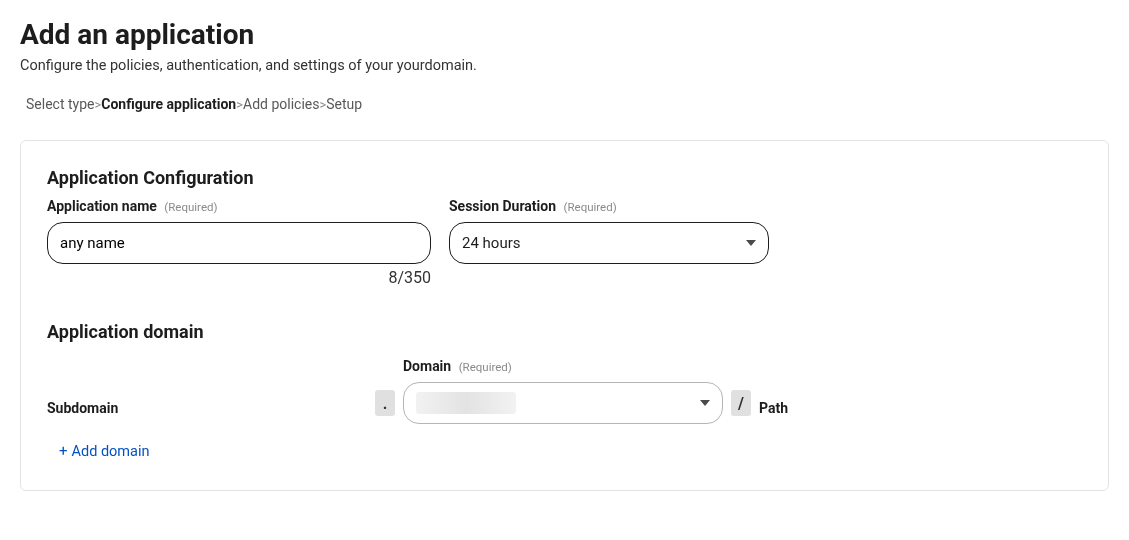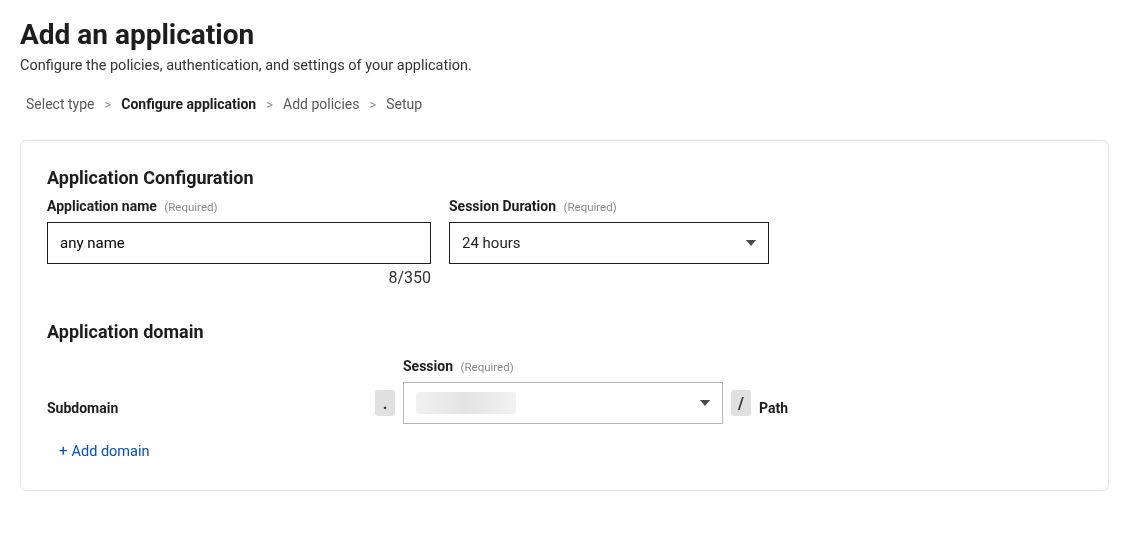--- a/index.html
+++ b/index.html
@@ -16,21 +16,20 @@
       margin-bottom: 6px;
     }
     .page-subtitle {
       font-size: 14.5px;
       color: #333;
       margin-bottom: 22px;
     }
     .breadcrumb {
       display: flex;
       align-items: center;
-      gap: 10px;
       font-size: 14px;
       margin-left: 6px;
       margin-bottom: 28px;
     }
     .breadcrumb .step {
       color: #595959;
     }
     .breadcrumb .step.active {
       color: #1d1d1d;
       font-weight: 700;
@@ -65,21 +64,21 @@
     }
     .req {
       font-size: 11.5px;
       color: #8a8a8a;
       font-weight: 400;
       margin-left: 4px;
     }
     .text-input, .select-box {
       height: 42px;
       border: 1.5px solid #1d1d1d;
-      border-radius: 0;
+      border-radius: 16px;
       padding: 0 12px;
       font-size: 15px;
       font-family: inherit;
       background: #fff;
       outline: none;
     }
     .text-input.light {
       border: 1px solid #b5b5b5;
     }
     .select-box {
@@ -153,21 +152,21 @@
     .w-name { width: 384px; }
     .w-session { width: 320px; }
     .w-sub { width: 320px; }
     .w-domain { width: 320px; }
     .w-path { width: 320px; }
   </style>
 </head>
 <body>
 
 <h1 class="page-title">Add an application</h1>
-<p class="page-subtitle">Configure the policies, authentication, and settings of your application.</p>
+<p class="page-subtitle">Configure the policies, authentication, and settings of your yourdomain.</p>
 
 <nav class="breadcrumb">
   <span class="step">Select type</span>
   <span class="sep">&gt;</span>
   <span class="step active">Configure application</span>
   <span class="sep">&gt;</span>
   <span class="step">Add policies</span>
   <span class="sep">&gt;</span>
   <span class="step">Setup</span>
 </nav>
@@ -204,21 +203,21 @@
 
   <div class="domain-row">
     <div class="field w-sub">
       <label class="field-label">Subdomain</label>
     </div>
 
     <div class="sep-box">.</div>
 
     <div class="field w-domain">
       <label class="field-label">
-        <span>Session</span>
+        <span>Domain</span>
         <span class="req">(Required)</span>
       </label>
       <div class="select-box light">
         <span class="redacted"></span>
         <span class="caret"></span>
       </div>
     </div>
 
     <div class="sep-box">/</div>
 

